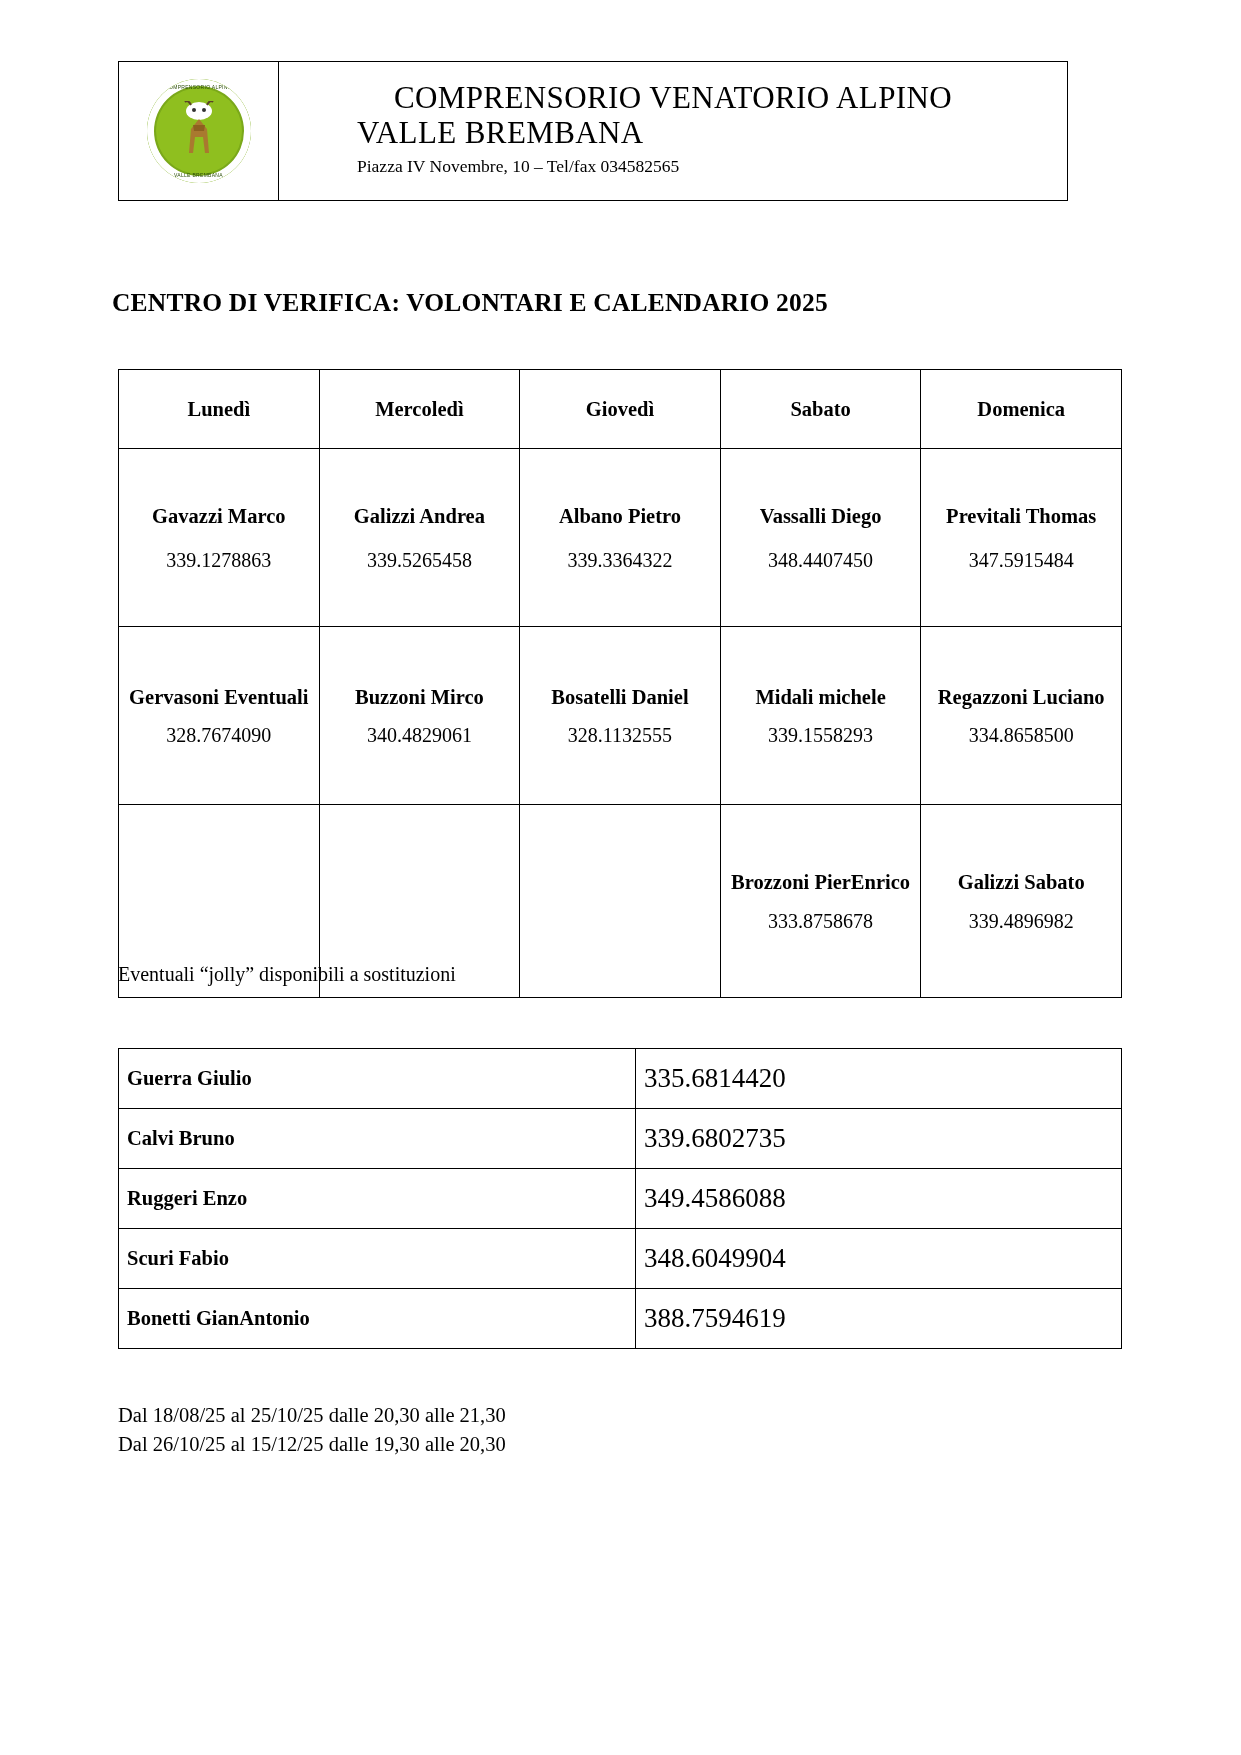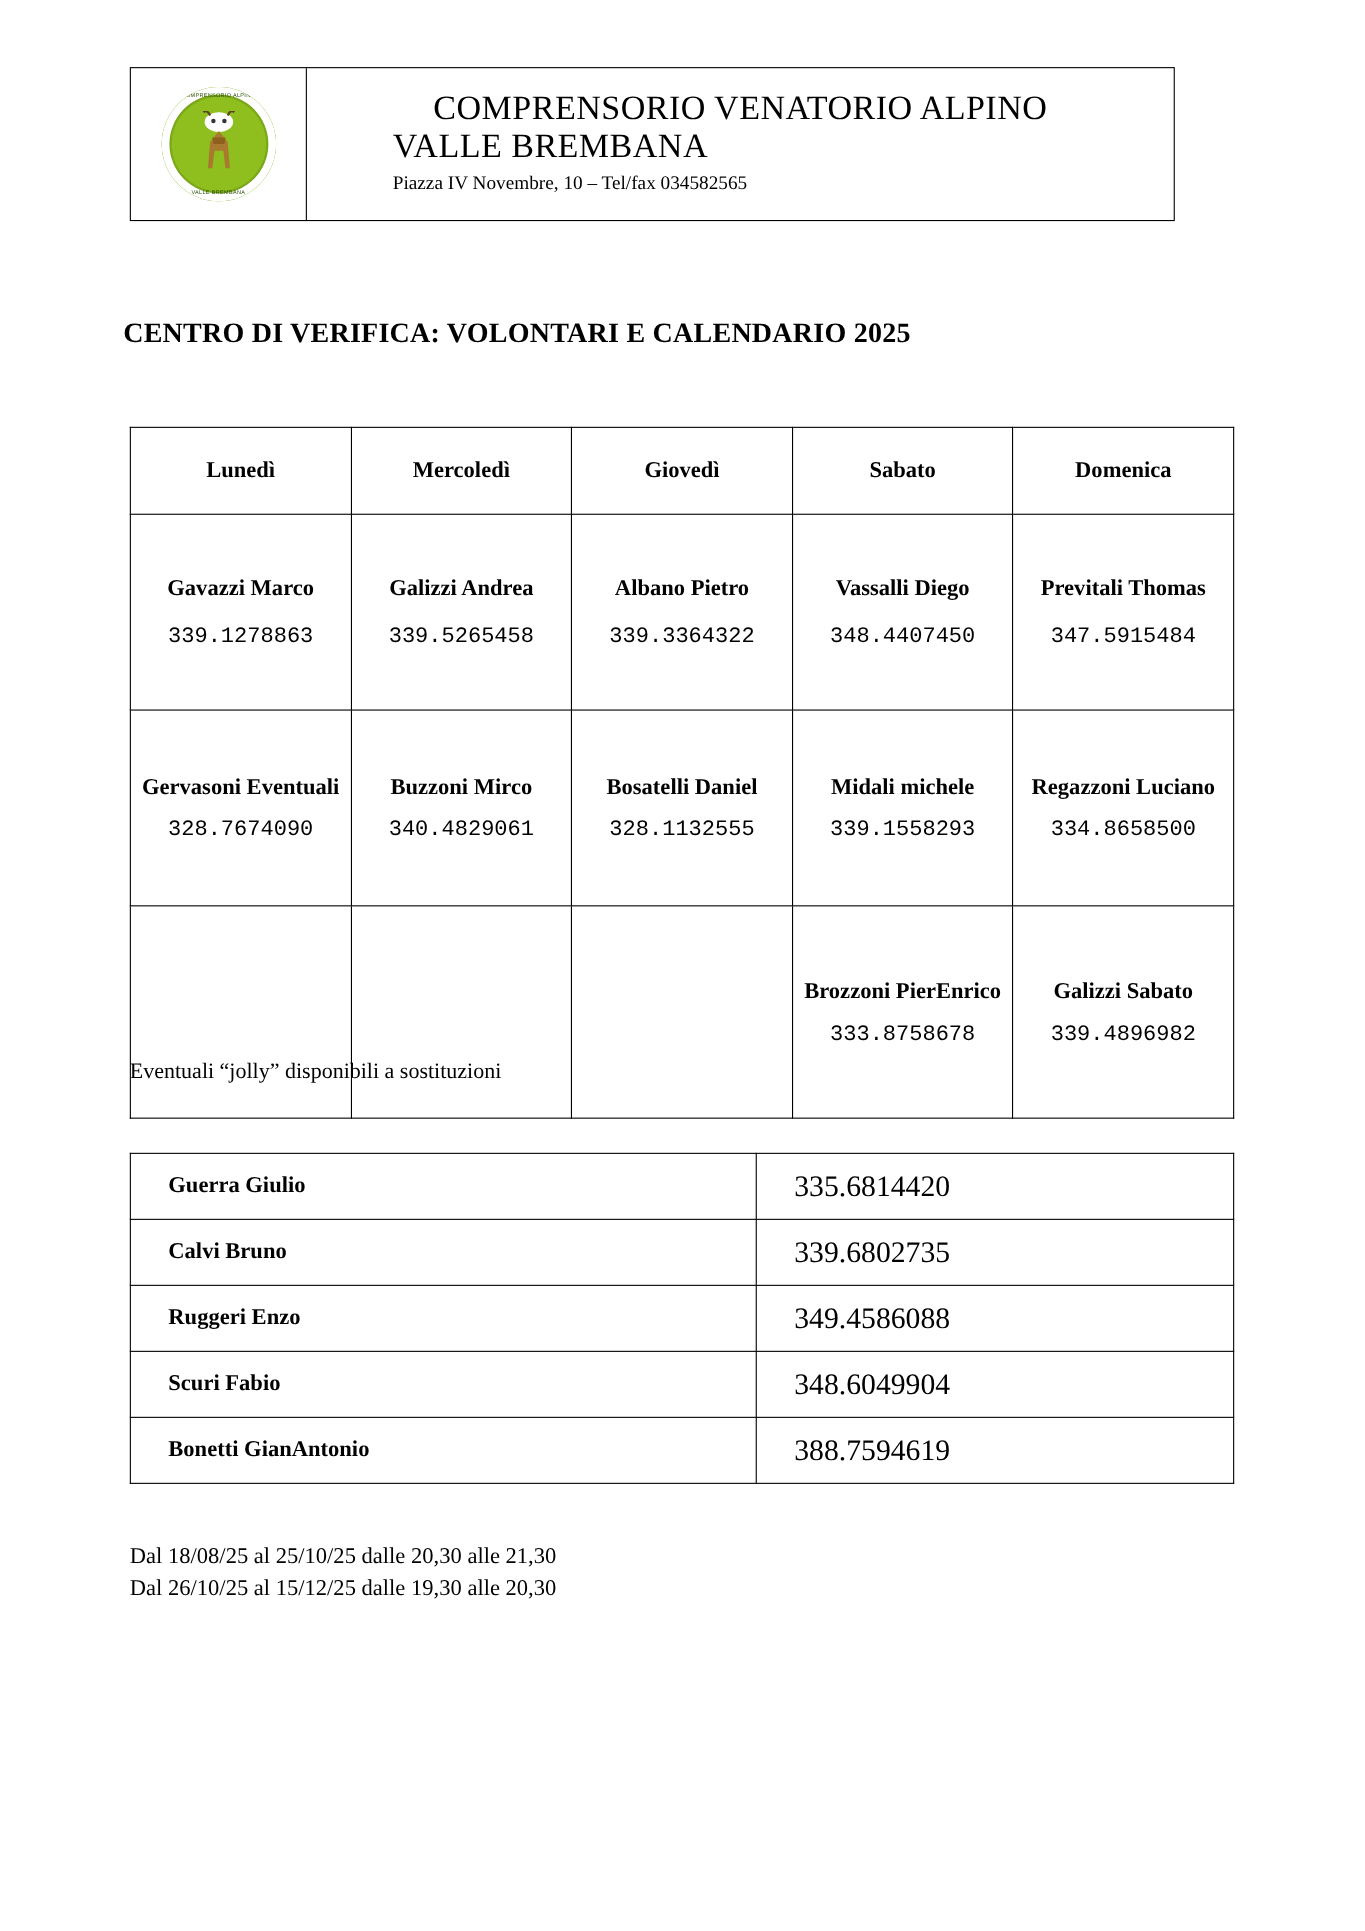--- a/index.html
+++ b/index.html
@@ -112,21 +112,21 @@
     top: 288px;
     font-size: 25.5px;
     font-weight: bold;
     letter-spacing: .2px;
   }
 
   
   table.cal {
     position: absolute;
     left: 118px;
-    top: 388px;
+    top: 369px;
     width: 1004px;
     border-collapse: collapse;
     table-layout: fixed;
   }
   table.cal td, table.cal th {
     border: 1.2px solid #000;
     text-align: center;
     vertical-align: middle;
     padding: 0;
   }
@@ -144,21 +144,20 @@
   }
   .cell-name {
     font-size: 20.5px;
     font-weight: bold;
     line-height: 1.28;
   }
   .cell-phone {
     font-size: 20px;
     font-weight: normal;
     margin-top: 20px;
-    font-family: Liberation Mono, monospace;
   }
   .cell-phone.tight {
     margin-top: 14px;
   }
   .cell-empty { height: 100%; }
 
   
   .jolly-label {
     position: absolute;
     left: 118px;
@@ -169,21 +168,21 @@
     position: absolute;
     left: 118px;
     top: 1048px;
     width: 1004px;
     border-collapse: collapse;
     table-layout: fixed;
   }
   table.jolly td {
     border: 1.2px solid #000;
     height: 59px;
-    padding: 0 34px;
+    padding: 0 8px;
     vertical-align: middle;
   }
   table.jolly td.nm {
     width: 500px;
     font-size: 20.5px;
     font-weight: bold;
   }
   table.jolly td.ph {
     font-size: 27px;
   }

